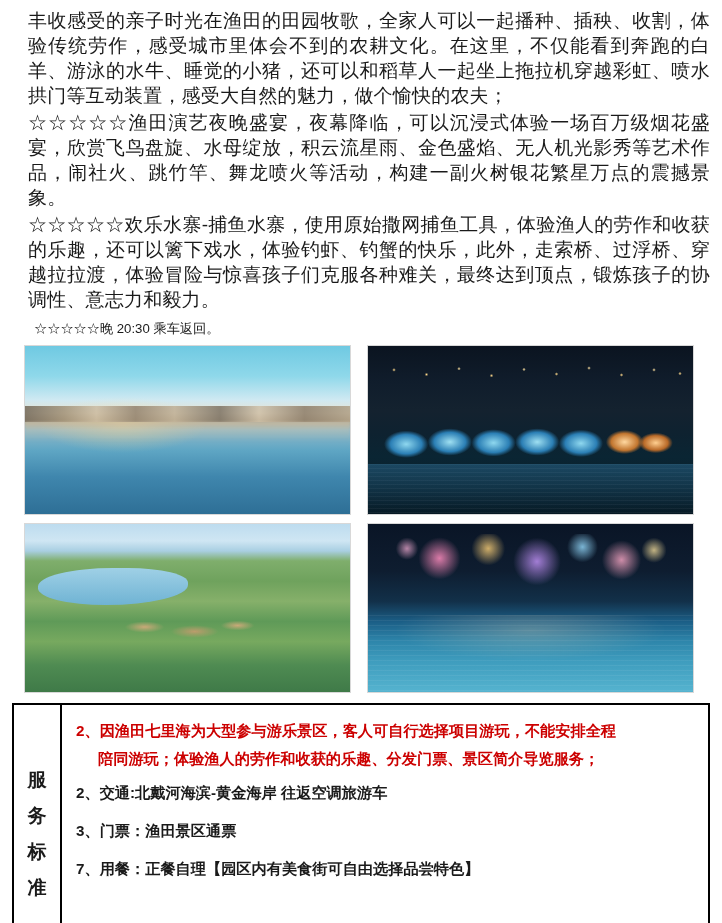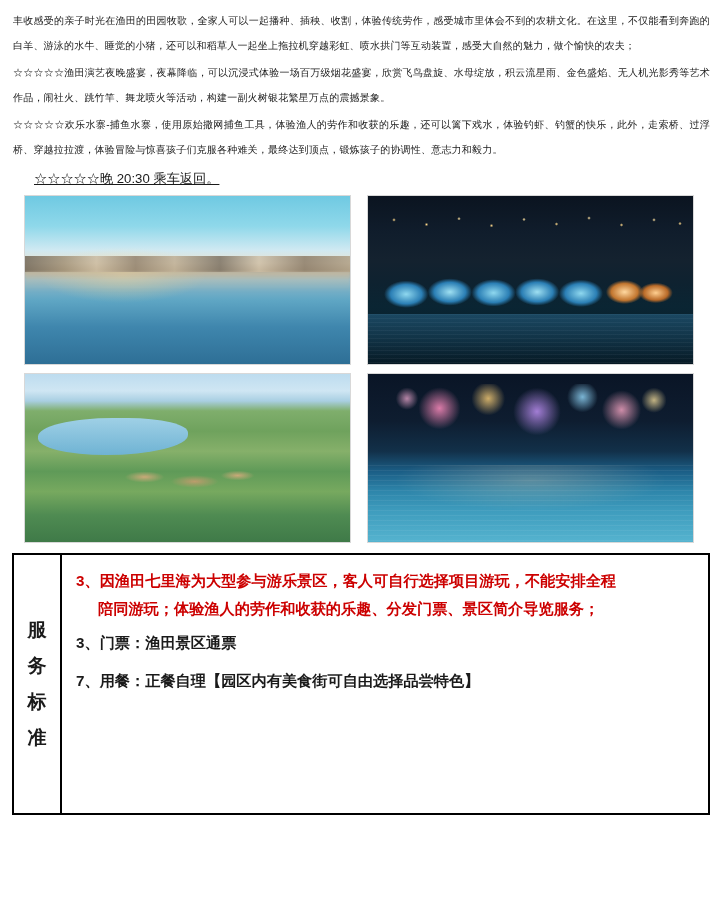--- a/index.html
+++ b/index.html
@@ -16,32 +16,31 @@
     position: relative;
   }
   .page {
     position: relative;
     width: 722px;
     height: 923px;
     box-sizing: border-box;
     padding: 8px 12px 0 12px;
   }
   .para {
-    font-size: 10px;
+    font-size: 19px;
     line-height: 25px;
     text-align: justify;
-    margin: 0 0 2px 1px;
+    margin: 0 0 2px 16px;
     letter-spacing: 0.2px;
   }
   .note-line {
     font-size: 13.2px;
     line-height: 25px;
     margin: 4px 0 4px 0;
     padding-left: 22px;
-    text-decoration: underline;
   }
   
   .img-grid {
     margin-top: 2px;
     display: grid;
     grid-template-columns: 327px 327px;
     grid-template-rows: 170px 170px;
     gap: 8px 16px;
     padding-left: 12px;
   }
@@ -261,22 +260,25 @@
 
   <div class="svc-table">
     <div class="svc-label">
       <span>服</span>
       <span>务</span>
       <span>标</span>
       <span>准</span>
     </div>
     <div class="svc-body">
       <div class="svc-item red">
-        <span>3、因渔田七里海为大型参与游乐景区，客人可自行选择项目游玩，不能安排全程</span>
+        <span>2、因渔田七里海为大型参与游乐景区，客人可自行选择项目游玩，不能安排全程</span>
         <span class="cont">陪同游玩；体验渔人的劳作和收获的乐趣、分发门票、景区简介导览服务；</span>
+      </div>
+      <div class="svc-item">
+        <span>2、交通:北戴河海滨-黄金海岸 往返空调旅游车</span>
       </div>
       <div class="svc-item">
         <span>3、门票：渔田景区通票</span>
       </div>
       <div class="svc-item">
         <span>7、用餐：正餐自理【园区内有美食街可自由选择品尝特色】</span>
       </div>
     </div>
   </div>
 

